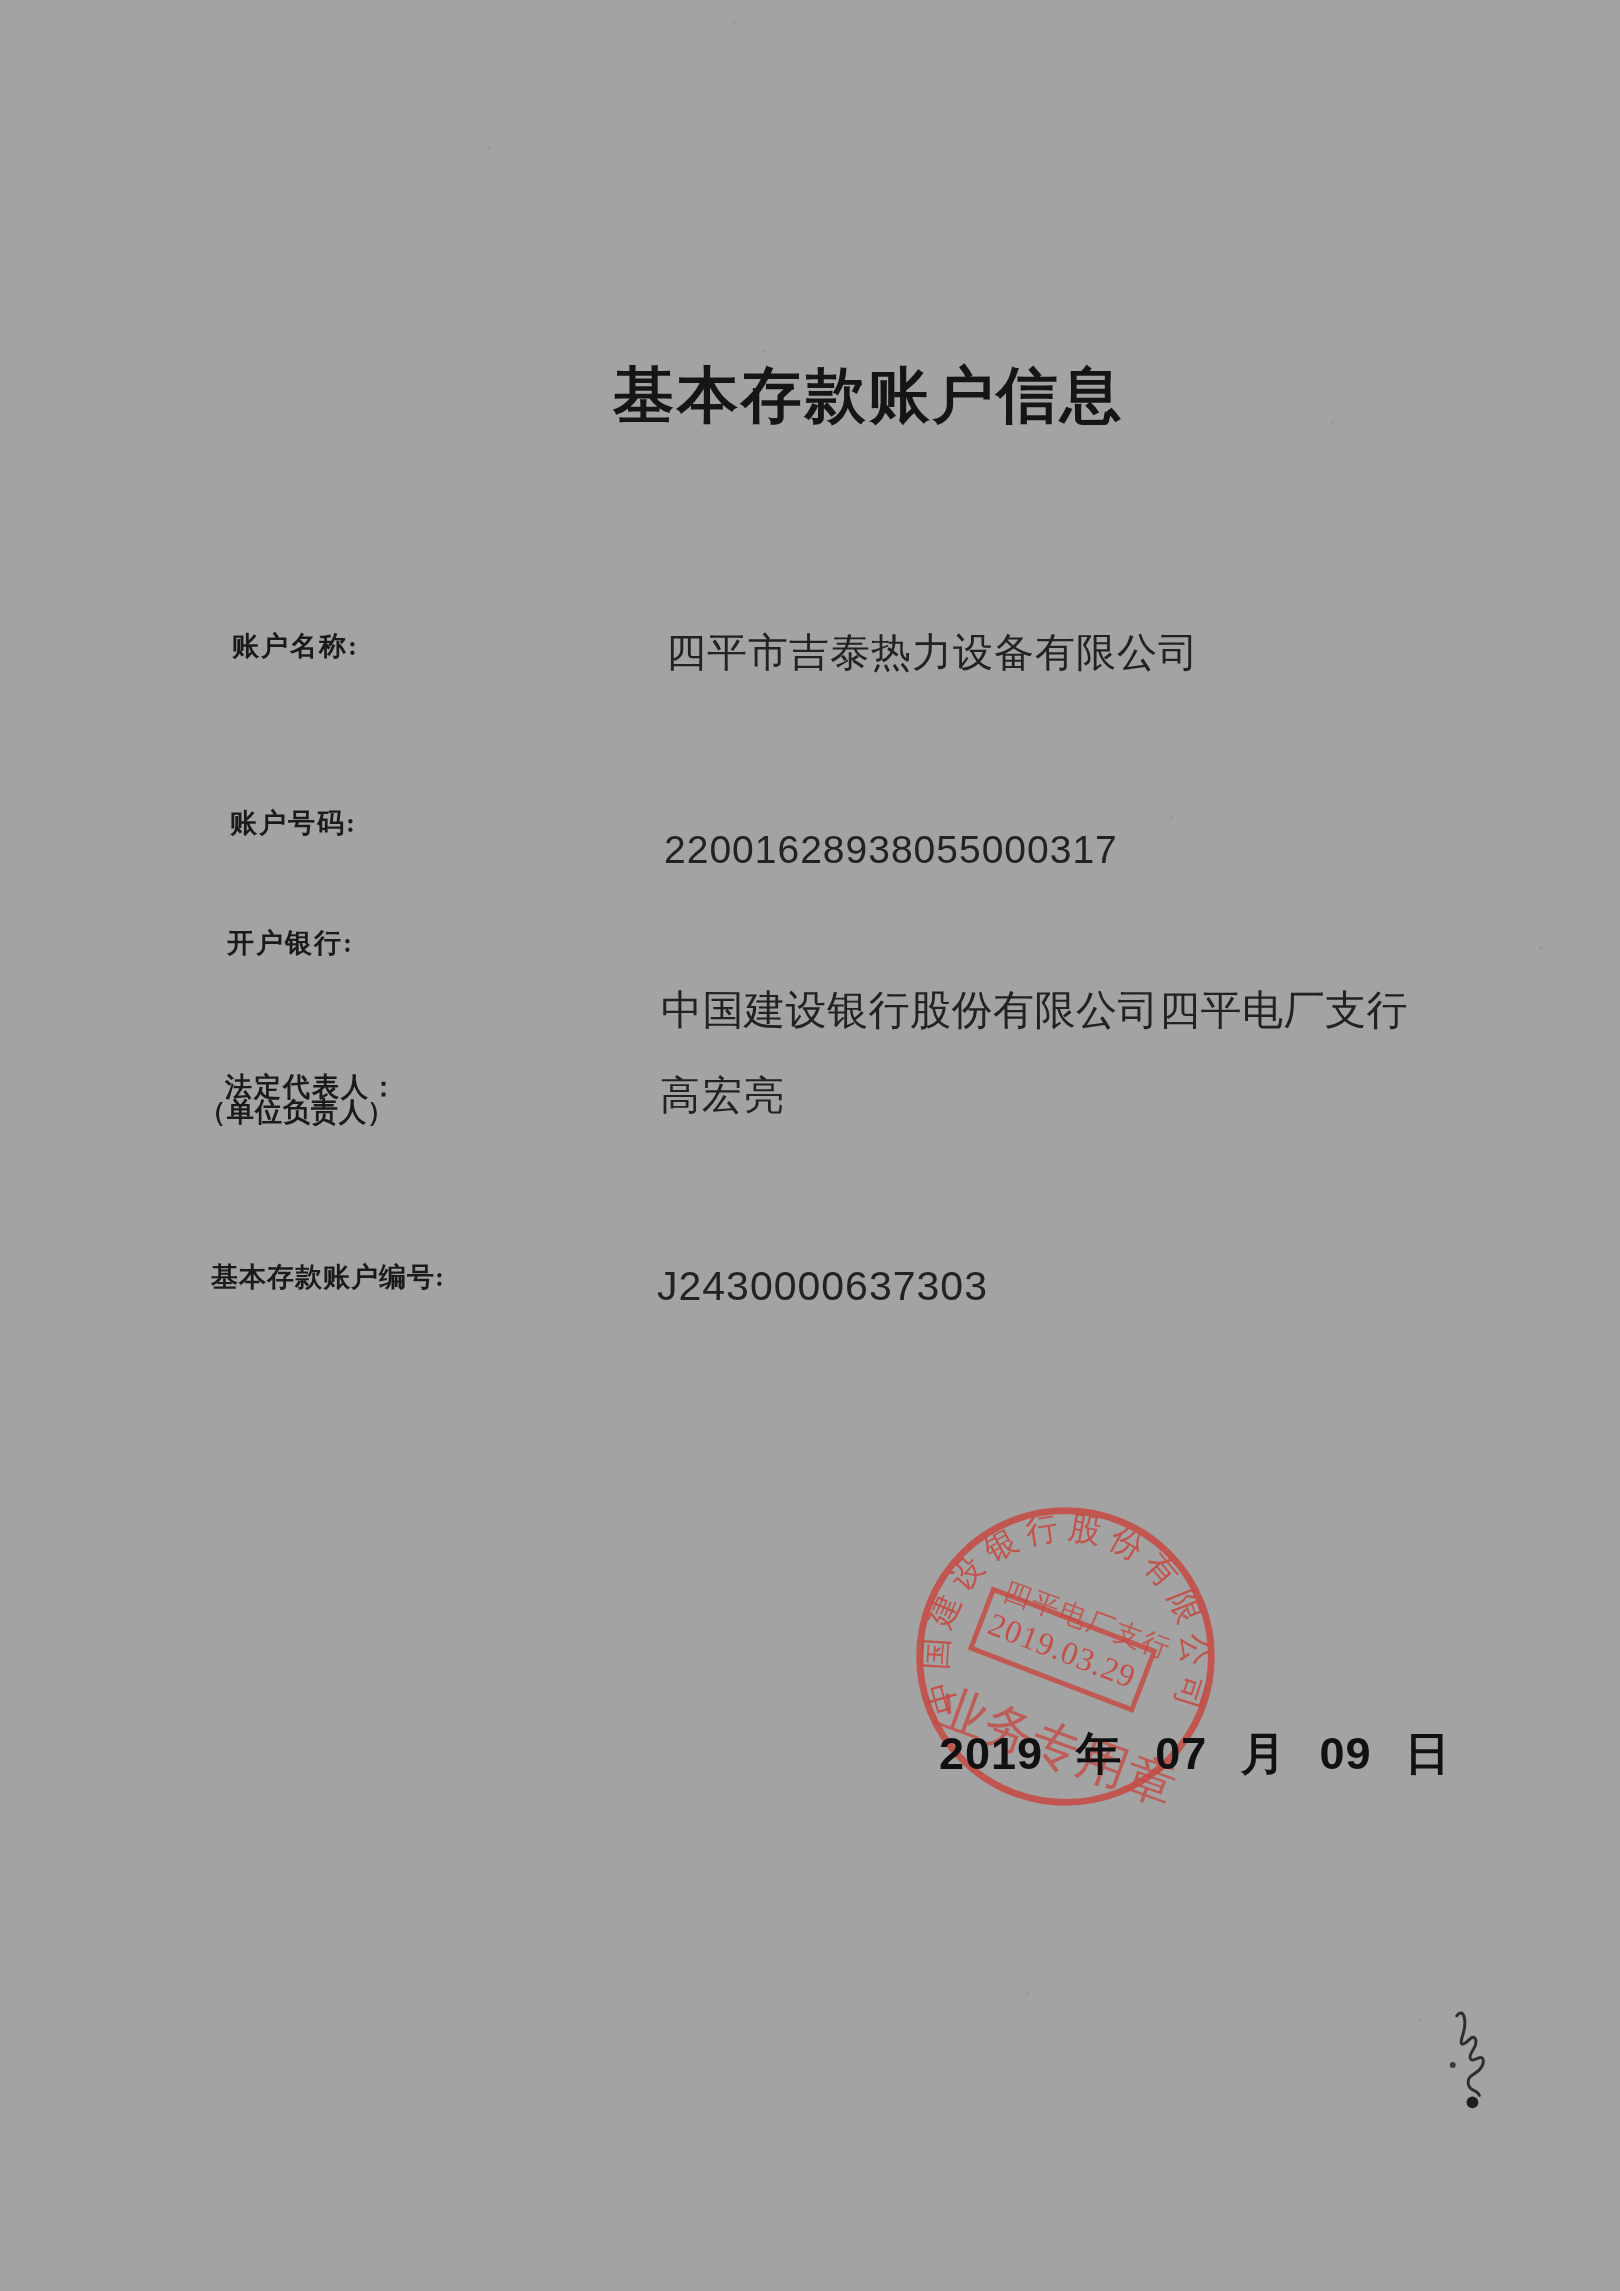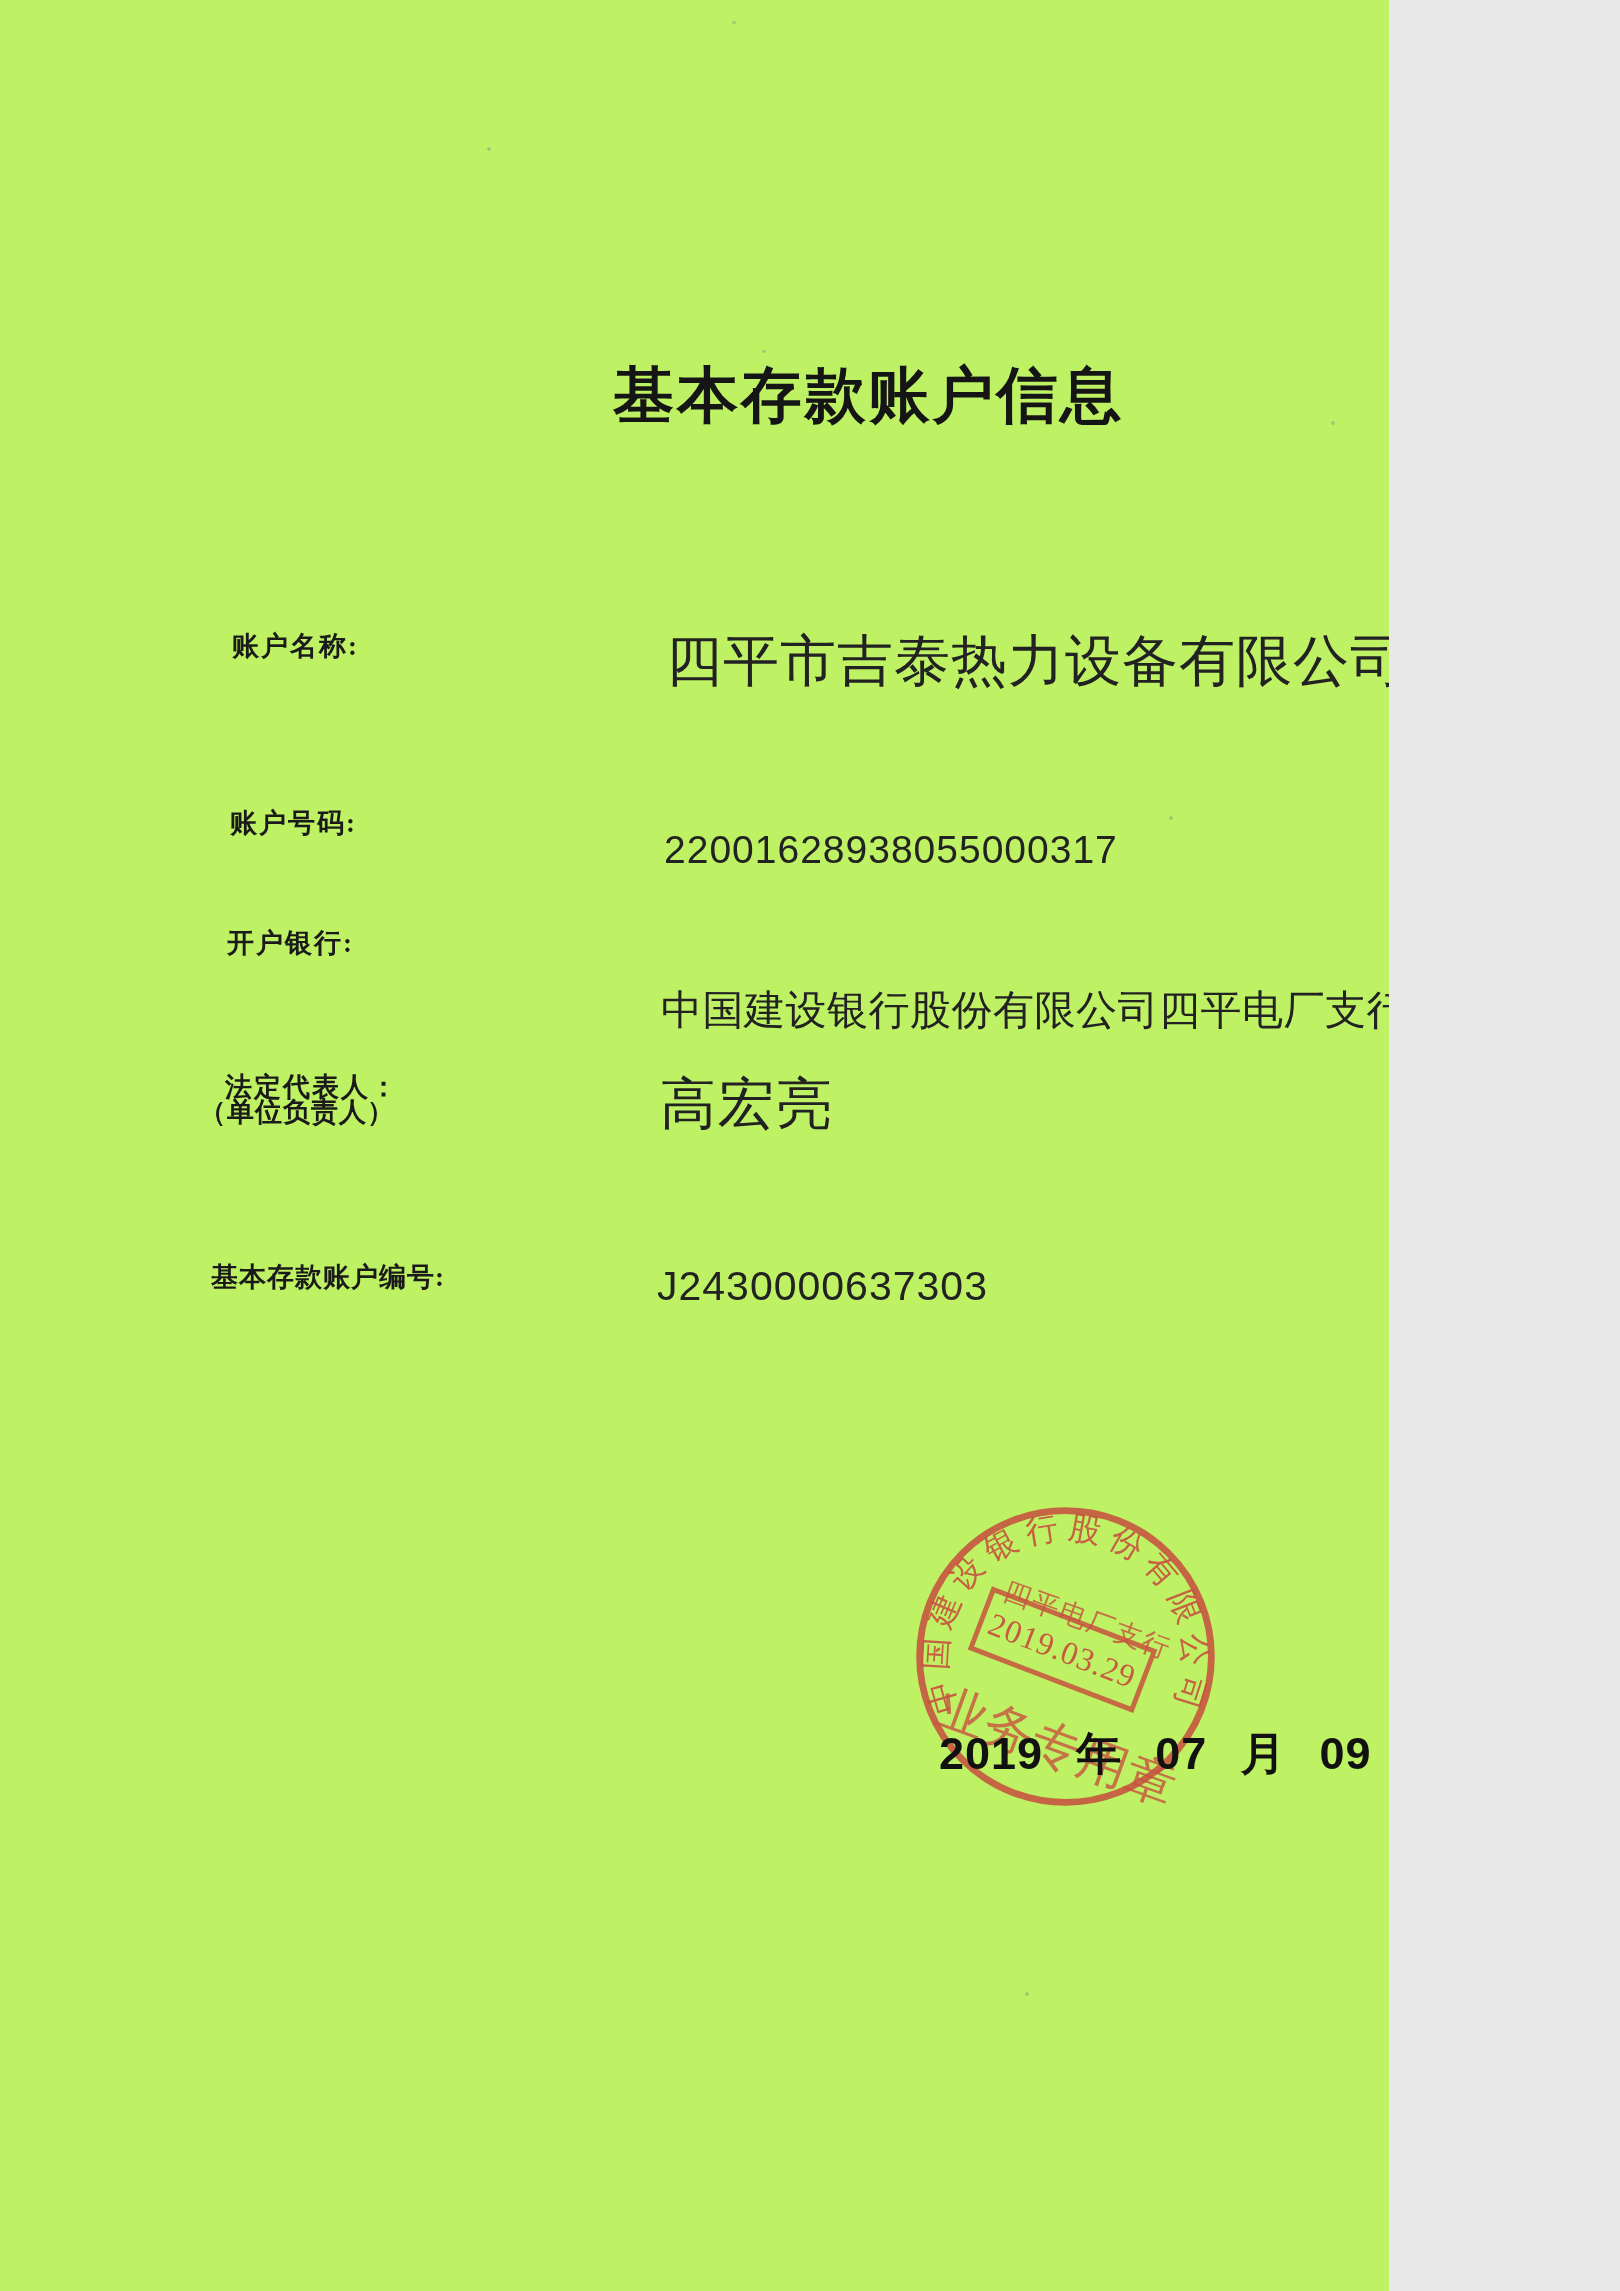--- a/index.html
+++ b/index.html
@@ -1,29 +1,29 @@
 <!DOCTYPE html>
 <html><head>
 <meta charset="utf-8">
 <style>
   html,body{margin:0;padding:0;background:#e8e8e8;}
   .page{
     position:relative;
-    width:1389px;height:2292px;
-    background:#bef264;
+    width:1620px;height:2292px;
+    background:#a3a3a3;
     overflow:hidden;
     font-family:"Liberation Serif","DejaVu Serif",serif;
     color:#1e1e1e;
   }
   .abs{position:absolute;white-space:nowrap;line-height:1;}
   .doc-title{
     font-size:61px;font-weight:bold;letter-spacing:2.9px;color:#151515;
   }
   .field-label{font-size:27px;font-weight:bold;letter-spacing:2px;color:#1a1a1a;}
-  .field-value{font-size:56px;letter-spacing:1px;color:#222;}
+  .field-value{font-size:40px;letter-spacing:1px;color:#222;}
   .field-value.num{
     font-family:"Liberation Sans","DejaVu Sans",sans-serif;
     font-weight:normal;letter-spacing:1px;
   }
   .date-line{
     font-family:"Liberation Sans","DejaVu Sans",sans-serif;
     font-size:45px;letter-spacing:1px;word-spacing:19.6px;color:#111;
     z-index:5;
     font-weight:bold;
   }

